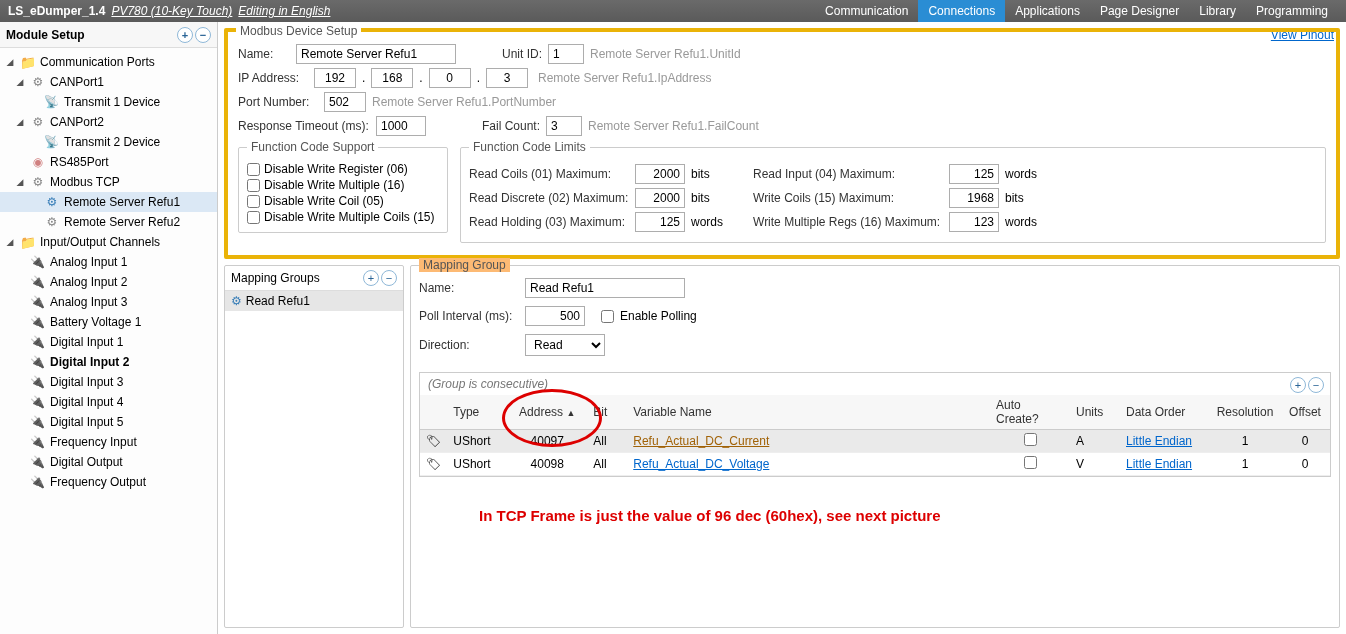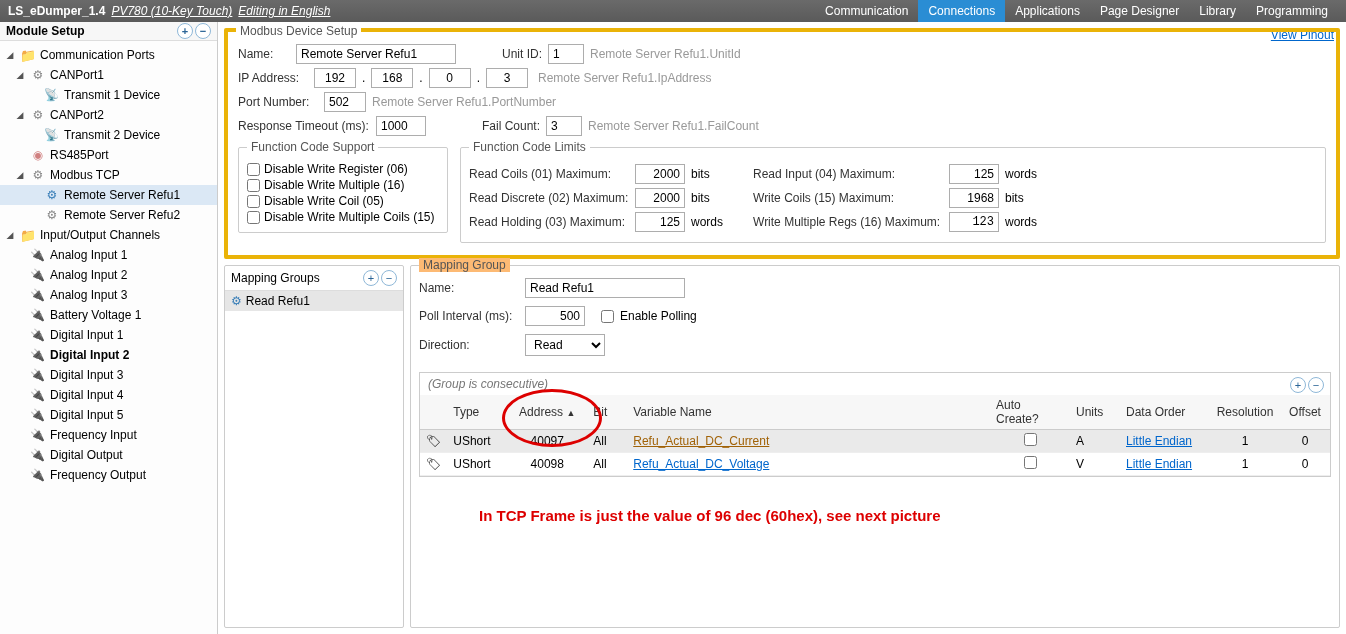--- a/index.html
+++ b/index.html
@@ -13,21 +13,21 @@
 .topbar .right { margin-left: auto; display: flex; }
 .topbar .right .mi { padding: 0 10px; line-height: 22px; cursor: pointer; }
 .topbar .right .mi.active { background: #2a8dd4; }
 
 
 .main { display: flex; height: 612px; }
 .sidebar { width: 218px; border-right: 1px solid #ccc; background: #fdfdfd; }
 .content { flex: 1; display: flex; flex-direction: column; }
 
 
-.panel-head { height: 19px; display: flex; align-items: center; padding: 0 6px; border-bottom: 1px solid #ddd; background: #f7f7f7; font-weight: 600; }
+.panel-head { height: 26px; display: flex; align-items: center; padding: 0 6px; border-bottom: 1px solid #ddd; background: #f7f7f7; font-weight: 600; }
 .panel-head .btns { margin-left: auto; display: flex; gap: 2px; }
 .circ-btn { width: 16px; height: 16px; border: 1px solid #8fb8d8; border-radius: 50%; display: inline-flex; align-items: center; justify-content: center; font-size: 11px; color: #2a6496; cursor: pointer; background: #fff; }
 
 
 .tree { padding: 4px 0; }
 .tree-item { display: flex; align-items: center; gap: 4px; padding: 2px 4px; cursor: pointer; white-space: nowrap; }
 .tree-item.selected { background: #dbe8f5; }
 .tree-item .tw { width: 12px; text-align: center; color: #555; font-size: 9px; }
 .tree-item .ic { width: 16px; height: 16px; display: inline-flex; align-items: center; justify-content: center; }
 .ic-folder::before { content:"📁"; font-size:13px; }
@@ -310,21 +310,21 @@
                   <input class="field" style="width: 50px; text-align: right;" value="125">
                   <span>words</span>
                 </div>
               <div class="row">
                   <span class="lbl" style="width:190px">Write Coils (15) Maximum:</span>
                   <input class="field" style="width: 50px; text-align: right;" value="1968">
                   <span>bits</span>
                 </div>
               <div class="row">
                   <span class="lbl" style="width:190px">Write Multiple Regs (16) Maximum:</span>
-                  <input class="field" style="width: 50px; text-align: right; font-family: Liberation Mono, monospace;" value="123">
+                  <input class="field" style="width: 50px; text-align: right;" value="123">
                   <span>words</span>
                 </div>
             </div>
           </div>
         </fieldset>
       </div>
     </div>
 
     <div class="bottom">
       <div class="mg-left">

